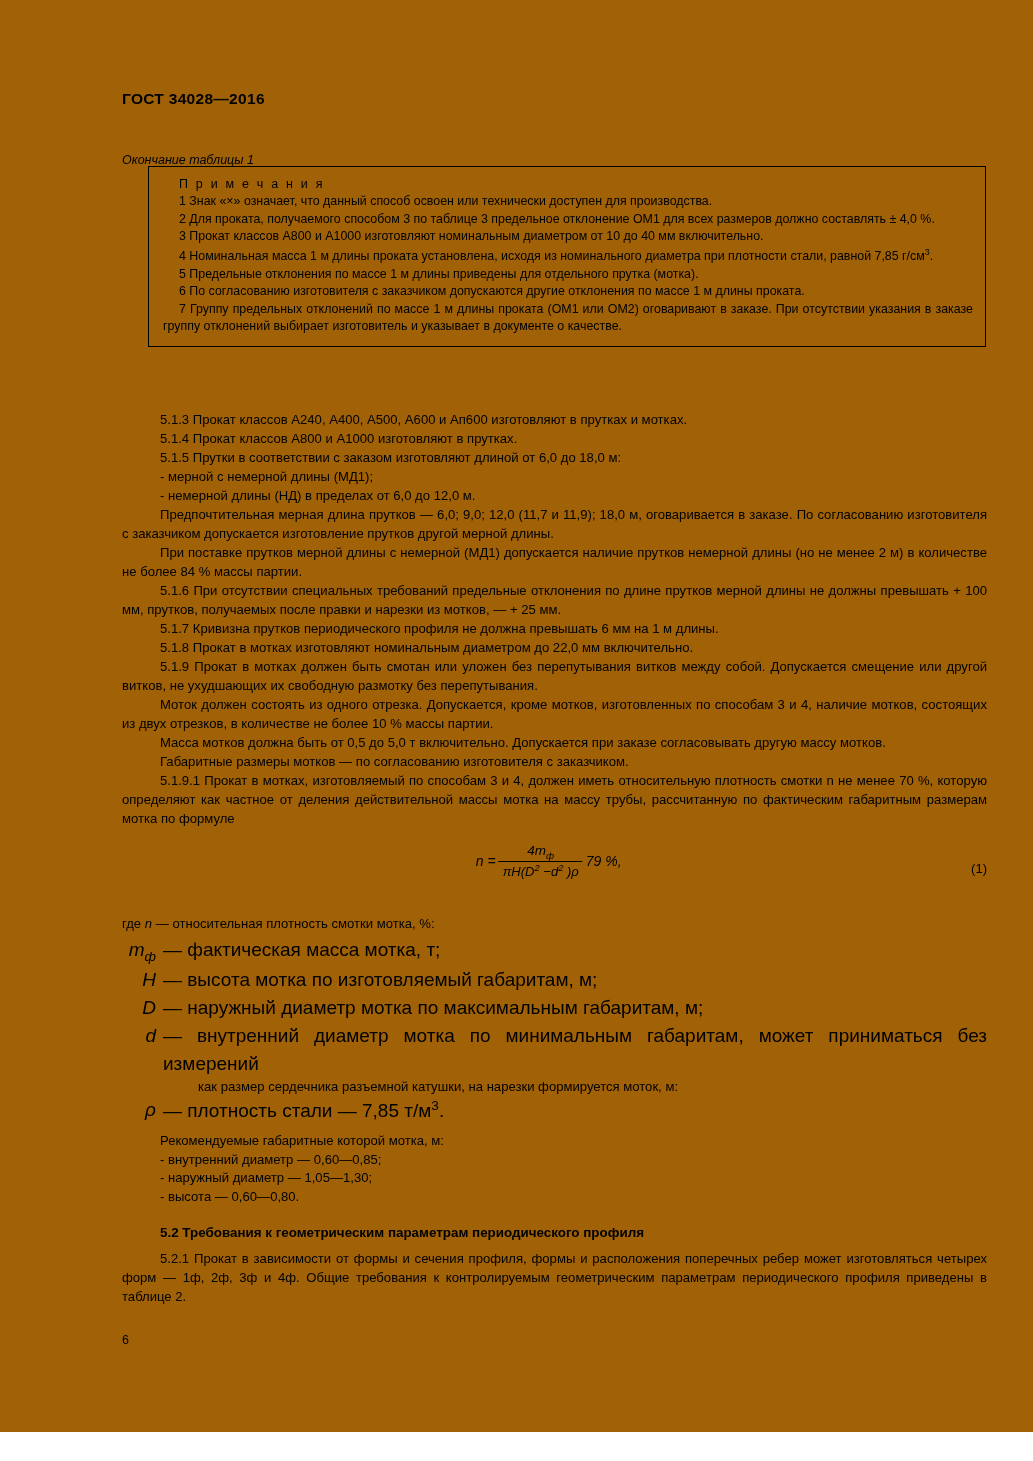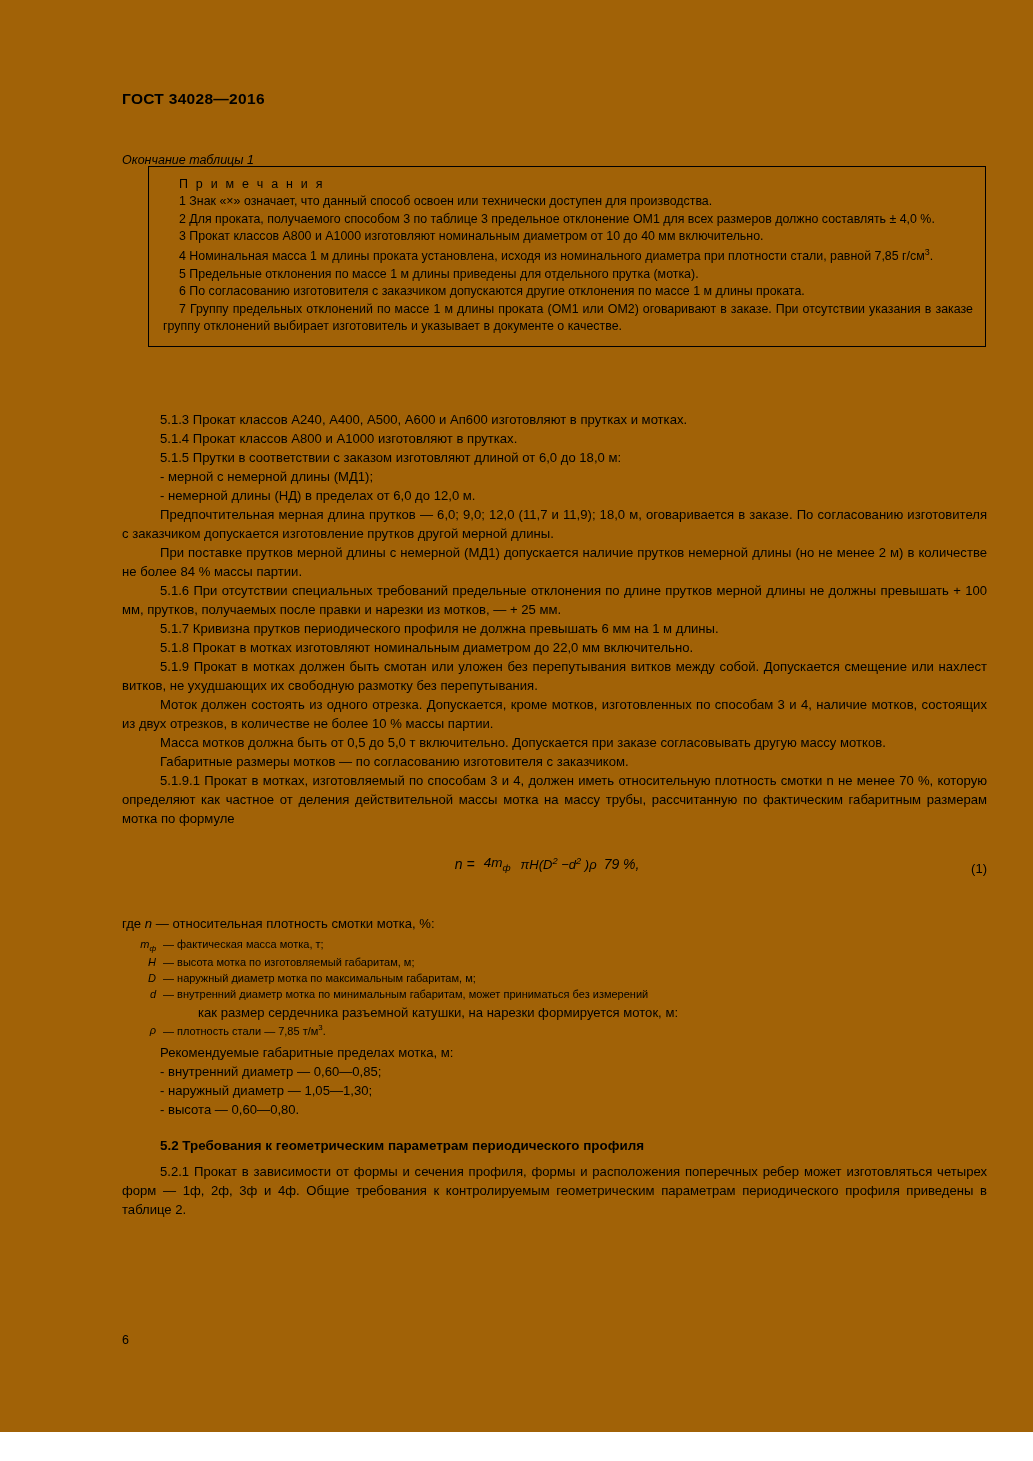--- a/index.html
+++ b/index.html
@@ -98,23 +98,23 @@
     left: 50%;
     top: 0;
     transform: translateX(-54%);
     display: flex;
     align-items: center;
     font-size: 14px;
     font-style: italic;
   }
   .frac {
     display: inline-flex;
-    flex-direction: row;
+    flex-direction: column;
     align-items: center;
-    margin: 12px 3px;
+    margin: 0 3px;
     vertical-align: middle;
   }
   .frac .num {
     font-size: 13.5px;
     padding: 0 6px 1px 6px;
   }
   .frac .bar {
     width: 100%;
     height: 1.1px;
     background: #000;
@@ -128,21 +128,21 @@
     position: absolute;
     right: 0;
     top: 18px;
     font-size: 13px;
     font-style: normal;
   }
   .defs {
     margin-top: 2px;
   }
   .defs .row {
-    font-size: 11px;
+    font-size: 19px;
     line-height: 1.46;
     display: flex;
     text-align: justify;
   }
   .defs .sym {
     display: inline-block;
     min-width: 34px;
     text-align: right;
     padding-right: 7px;
     font-style: italic;
@@ -194,21 +194,21 @@
     <p class="tx">5.1.3 Прокат классов А240, А400, А500, А600 и Ап600 изготовляют в прутках и мотках.</p>
     <p class="tx">5.1.4 Прокат классов А800 и А1000 изготовляют в прутках.</p>
     <p class="tx">5.1.5 Прутки в соответствии с заказом изготовляют длиной от 6,0 до 18,0 м:</p>
     <p class="tx dash">- мерной с немерной длины (МД1);</p>
     <p class="tx dash">- немерной длины (НД) в пределах от 6,0 до 12,0 м.</p>
     <p class="tx">Предпочтительная мерная длина прутков — 6,0; 9,0; 12,0 (11,7 и 11,9); 18,0 м, оговаривается в заказе. По согласованию изготовителя с заказчиком допускается изготовление прутков другой мерной длины.</p>
     <p class="tx">При поставке прутков мерной длины с немерной (МД1) допускается наличие прутков немерной длины (но не менее 2 м) в количестве не более 84 % массы партии.</p>
     <p class="tx">5.1.6 При отсутствии специальных требований предельные отклонения по длине прутков мерной длины не должны превышать + 100 мм, прутков, получаемых после правки и нарезки из мотков, — + 25 мм.</p>
     <p class="tx">5.1.7 Кривизна прутков периодического профиля не должна превышать 6 мм на 1 м длины.</p>
     <p class="tx">5.1.8 Прокат в мотках изготовляют номинальным диаметром до 22,0 мм включительно.</p>
-    <p class="tx">5.1.9 Прокат в мотках должен быть смотан или уложен без перепутывания витков между собой. Допускается смещение или нахлест витков, не ухудшающих их свободную размотку без перепутывания.</p>
+    <p class="tx">5.1.9 Прокат в мотках должен быть смотан или уложен без перепутывания витков между собой. Допускается смещение или другой витков, не ухудшающих их свободную размотку без перепутывания.</p>
     <p class="tx">Моток должен состоять из одного отрезка. Допускается, кроме мотков, изготовленных по способам 3 и 4, наличие мотков, состоящих из двух отрезков, в количестве не более 10 % массы партии.</p>
     <p class="tx">Масса мотков должна быть от 0,5 до 5,0 т включительно. Допускается при заказе согласовывать другую массу мотков.</p>
     <p class="tx">Габаритные размеры мотков — по согласованию изготовителя с заказчиком.</p>
     <p class="tx">5.1.9.1 Прокат в мотках, изготовляемый по способам 3 и 4, должен иметь относительную плотность смотки n не менее 70 %, которую определяют как частное от деления действительной массы мотка на массу трубы, рассчитанную по фактическим габаритным размерам мотка по формуле</p>
 
     <div class="formula-row">
       <div class="formula-center">
         <span>n =</span>
         <span class="frac">
           <span class="num">4<span class="ital">m</span><span class="sub">ф</span></span>
@@ -240,21 +240,21 @@
         <span class="txt">— внутренний диаметр мотка по минимальным габаритам, может приниматься без измерений</span>
       </div>
       <div class="cont">как размер сердечника разъемной катушки, на нарезки формируется моток, м:</div>
       <div class="row">
         <span class="sym">ρ</span>
         <span class="txt">—  плотность стали — 7,85 т/м<span class="sup">3</span>.</span>
       </div>
     </div>
 
     <div class="gap-s"></div>
-    <p class="tx">Рекомендуемые габаритные пределах мотка, м:</p>
+    <p class="tx">Рекомендуемые габаритные которой мотка, м:</p>
     <p class="tx dash">- внутренний диаметр — 0,60—0,85;</p>
     <p class="tx dash">- наружный диаметр — 1,05—1,30;</p>
     <p class="tx dash">- высота — 0,60—0,80.</p>
 
     <div class="sect-head">5.2 Требования к геометрическим параметрам периодического профиля</div>
 
     <p class="tx">5.2.1 Прокат в зависимости от формы и сечения профиля, формы и расположения поперечных ребер может изготовляться четырех форм — 1ф, 2ф, 3ф и 4ф. Общие требования к контролируемым геометрическим параметрам периодического профиля приведены в таблице 2.</p>
   </div>
 
   <div class="pageno">6</div>

